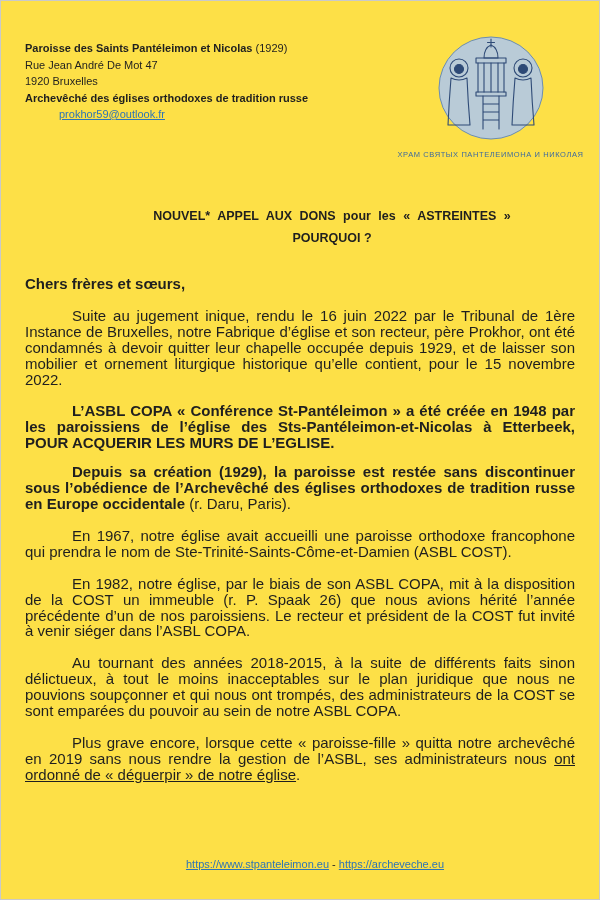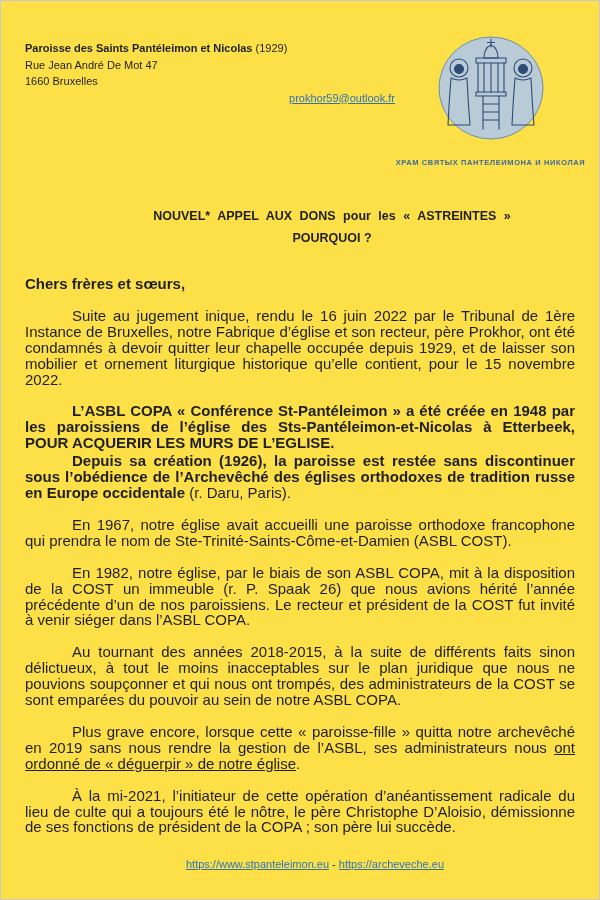--- a/index.html
+++ b/index.html
@@ -14,51 +14,52 @@
   }
   
   .header-left{
     position:absolute;left:25px;top:40px;width:370px;
     font-size:11px;line-height:16.5px;
   }
   .b{font-weight:bold;}
   .u{text-decoration:underline;}
   .i{font-style:italic;}
   .link{color:#2e74b5;text-decoration:underline;cursor:pointer;}
-  .email-line{padding-left:34px;text-align:right;}
+  .email-line{padding-left:34px;}
   
   .seal-block{position:absolute;left:393px;top:34px;width:195px;text-align:center;}
   .seal-caption{
-    margin-top:10px;font-size:7.5px;font-weight:bold;color:#3d6a9e;
+    margin-top:2px;font-size:7.5px;font-weight:normal;color:#3d6a9e;
     letter-spacing:.6px;white-space:nowrap;
   }
   
   .doc-title{position:absolute;top:205px;left:0;width:600px;text-align:center;
     font-weight:bold;font-size:12.5px;line-height:22px;padding-left:32px;}
   .doc-title .line1{word-spacing:4px;}
   
   .body-text{
     position:absolute;left:25px;top:276px;width:550px;
     font-size:15px;line-height:15.9px;text-align:justify;
   }
   .para{margin:0 0 16px 0;text-indent:47px;}
   .para.no-indent{text-indent:0;}
-  .para.tight{margin-bottom:2px;}
+  .para.tight{margin-bottom:13px;}
   
   .footer{position:absolute;left:0;top:858px;width:600px;text-align:center;font-size:11px;padding-left:15px;}
 </style>
 </head>
 <body>
 
 <div class="page">
 
   <div class="header-left">
     <div><span class="b">Paroisse des Saints Pantéleimon et Nicolas</span><span> (1929)</span></div>
     <div>Rue Jean André De Mot 47</div>
-    <div>1660 Bruxelles</div>
+    <div>1920 Bruxelles</div>
+    <div class="b">Archevêché des églises orthodoxes de tradition russe</div>
     <div class="email-line"><a class="link">prokhor59@outlook.fr</a></div>
   </div>
 
   <div class="seal-block">
     <svg width="118" height="110" viewBox="0 0 118 110">
       <ellipse cx="59" cy="54" rx="52" ry="51" fill="#b9cbd7" stroke="#6b8db0" stroke-width="1"></ellipse>
       <g stroke="#2e4a76" fill="none" stroke-width="1.1" stroke-linecap="round" stroke-linejoin="round">
         <path d="M59 5 v8 M55.5 8.5 h7"></path>
         <path d="M52 24 Q52 14 59 11 Q66 14 66 24 Z"></path>
         <rect x="44" y="24" width="30" height="5"></rect>
@@ -83,31 +84,30 @@
 
   <div class="body-text">
 
     <p class="para no-indent b">Chers frères et sœurs,</p>
 
     <p class="para">Suite au jugement inique, rendu le 16 juin 2022 par le Tribunal de 1ère Instance de Bruxelles, notre Fabrique d’église et son recteur, père Prokhor, ont été condamnés à devoir quitter leur chapelle occupée depuis 1929, et de laisser son mobilier et ornement liturgique historique qu’elle contient, pour le 15 novembre 2022.</p>
 
 
 
     <p class="para tight b">L’ASBL COPA « Conférence St-Pantéleimon » a été créée en 1948 par les paroissiens de l’église des Sts-Pantéleimon-et-Nicolas à Etterbeek, POUR ACQUERIR LES MURS DE L’EGLISE.</p>
-    <p class="para"><span class="b">Depuis sa création (1926), la paroisse est restée sans discontinuer sous l’obédience de l’Archevêché des églises orthodoxes de tradition russe en Europe occidentale </span><span>(r. Daru, Paris).</span></p>
+    <p class="para"><span class="b">Depuis sa création (1929), la paroisse est restée sans discontinuer sous l’obédience de l’Archevêché des églises orthodoxes de tradition russe en Europe occidentale </span><span>(r. Daru, Paris).</span></p>
 
     <p class="para">En 1967, notre église avait accueilli une paroisse orthodoxe francophone qui prendra le nom de Ste-Trinité-Saints-Côme-et-Damien (ASBL COST).</p>
 
     <p class="para">En 1982, notre église, par le biais de son ASBL COPA, mit à la disposition de la COST un immeuble (r. P. Spaak 26) que nous avions hérité l’année précédente d’un de nos paroissiens. Le recteur et président de la COST fut invité à venir siéger dans l’ASBL COPA.</p>
 
     <p class="para">Au tournant des années 2018-2015, à la suite de différents faits sinon délictueux, à tout le moins inacceptables sur le plan juridique que nous ne pouvions soupçonner et qui nous ont trompés, des administrateurs de la COST se sont emparées du pouvoir au sein de notre ASBL COPA.</p>
 
     <p class="para"><span>Plus grave encore, lorsque cette « paroisse-fille » quitta notre archevêché en 2019 sans nous rendre la gestion de l’ASBL, ses administrateurs nous </span><span class="u">ont ordonné de « déguerpir » de notre église</span><span>.</span></p>
 
-    <p class="para">À la mi-2021, l’initiateur de cette opération d’anéantissement radicale du lieu de culte qui a toujours été le nôtre, le père Christophe D’Aloisio, démissionne de ses fonctions de président de la COPA ; son père lui succède.</p>
 
   </div>
 
   <div class="footer">
     <a class="link">https://www.stpanteleimon.eu</a><span> - </span><a class="link">https://archeveche.eu</a>
   </div>
 
 </div>
 
 </body></html>

